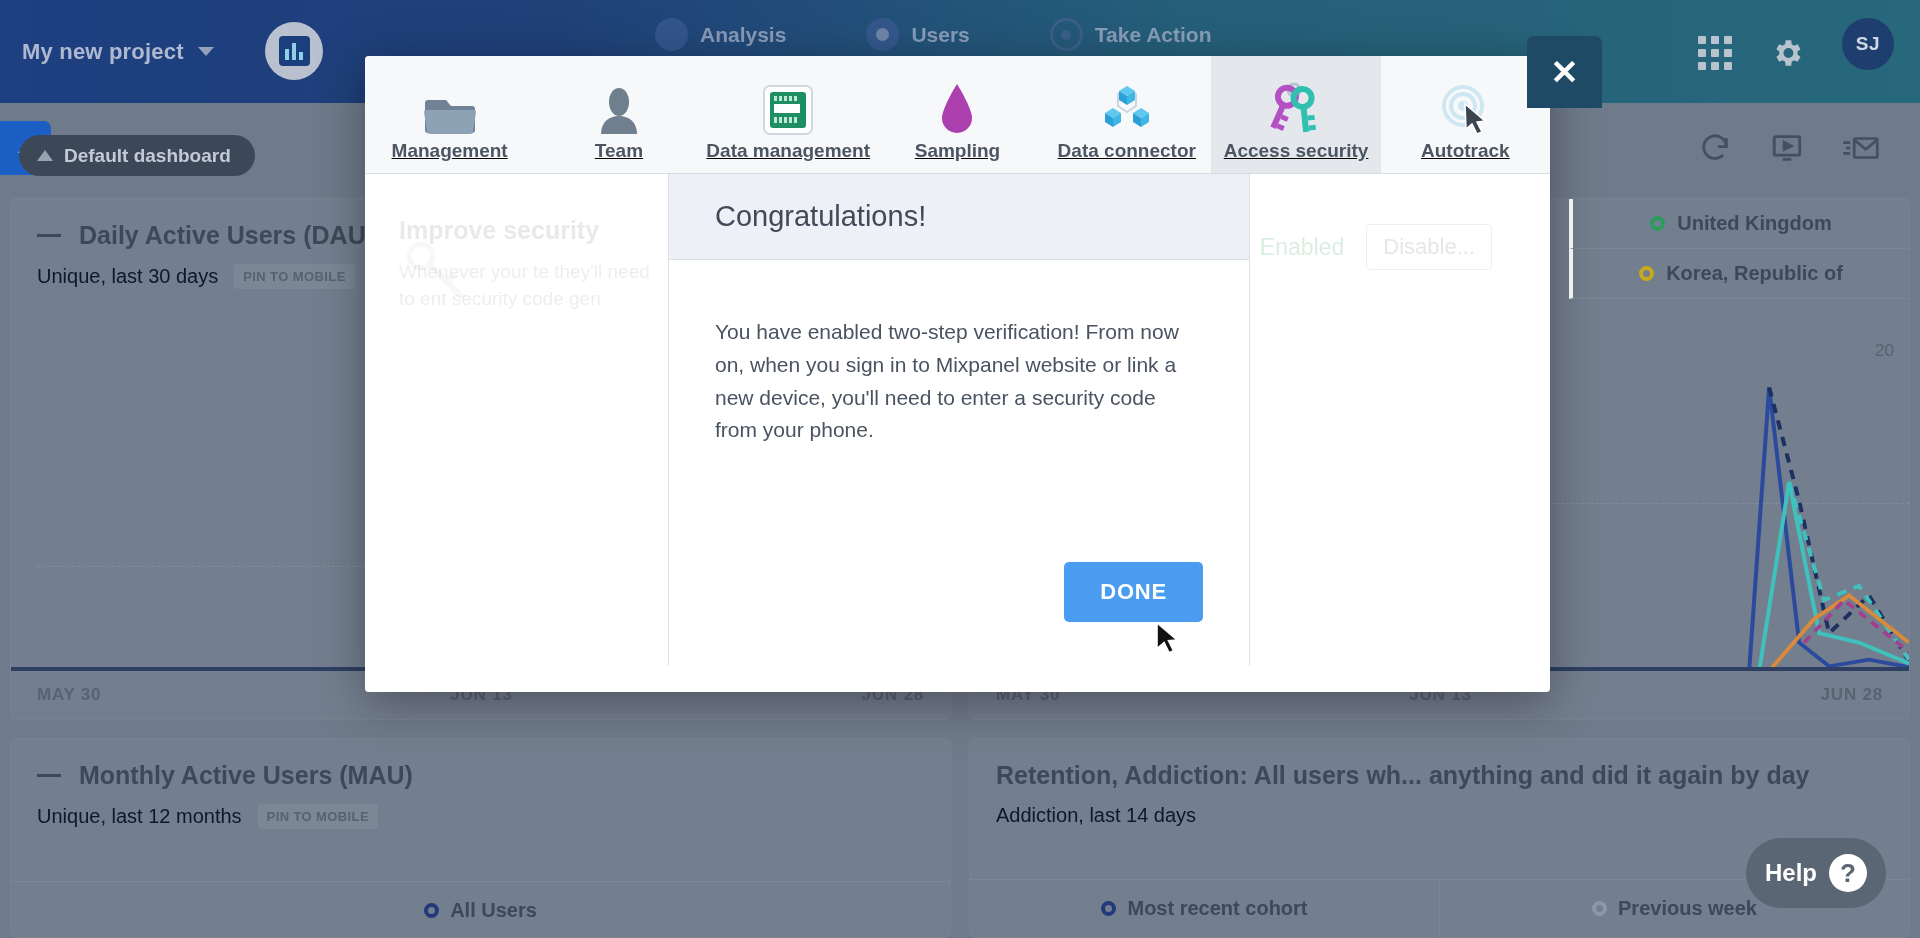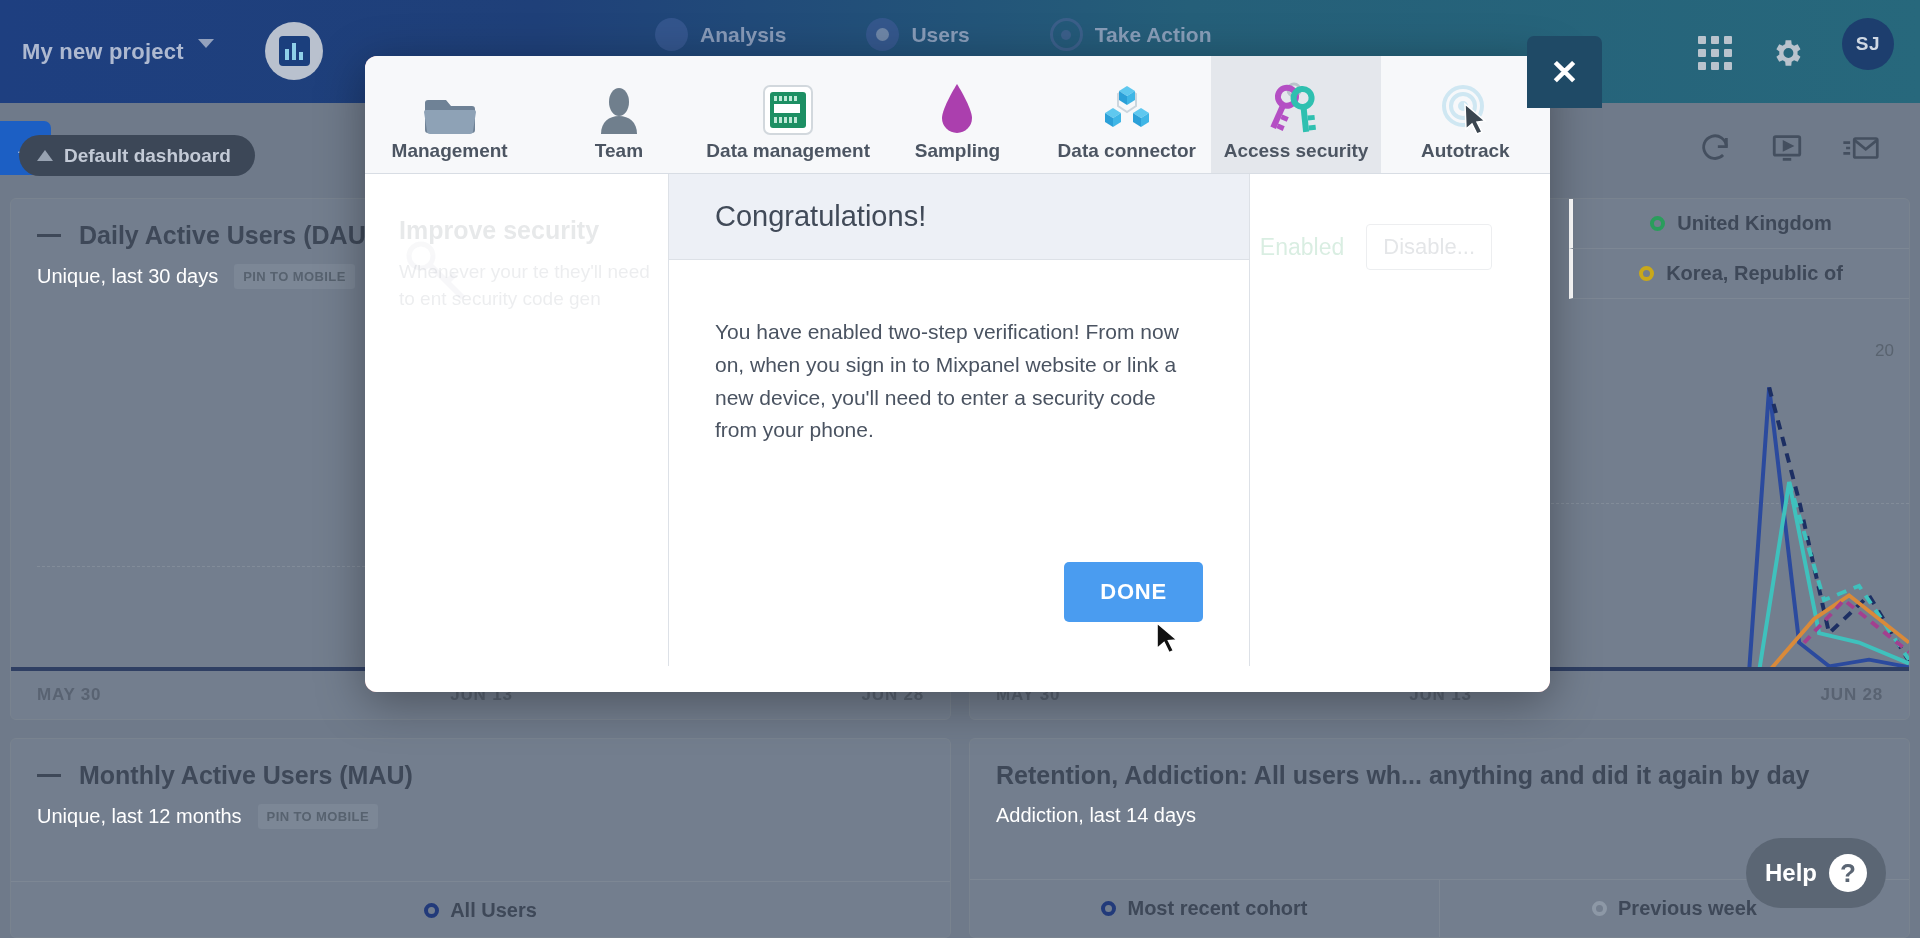--- a/index.html
+++ b/index.html
@@ -13,21 +13,21 @@
 
   
   .app-bg { position: absolute; inset: 0; }
 
   .topbar {
     position: absolute; top: 0; left: 0; right: 0; height: 103px;
     background: linear-gradient(90deg, #1e3f80 0%, #1f4079 28%, #255f79 62%, #27687c 100%);
     display: flex; align-items: center;
   }
   .project-chip {
-    display: flex; align-items: flex-start; gap: 14px;
+    display: flex; align-items: center; gap: 14px;
     margin-left: 22px; color: #aeb9d0; font-size: 22px; font-weight: bold;
     letter-spacing: .2px;
   }
   .chev-down { width: 0; height: 0; border-left: 8px solid transparent;
     border-right: 8px solid transparent; border-top: 9px solid #93a1bd; }
 
   .logo-circle {
     position: absolute; left: 265px; top: 22px;
     width: 58px; height: 58px; border-radius: 50%;
     background: #b9c1ce;
@@ -83,21 +83,21 @@
 
   .cards { position:absolute; left:10px; right:10px; top:95px; bottom:0;
     display:grid; grid-template-columns: 1fr 1fr; grid-template-rows: 522px 1fr;
     gap:18px; }
   .card { background:#737e8e; border-radius:6px; position:relative; overflow:hidden;
     border:1px solid #79838f; }
   .card-head { padding:22px 26px 0 26px; }
   .card-title { color:#3e4858; font-size:25px; font-weight:bold; display:flex; gap:18px; align-items:center;}
   .dash { display:inline-block; width:24px; height:3px; background:#3e4858; }
   .card-sub { display:flex; align-items:center; gap:16px; margin-top:14px; }
-  .card-sub-text { color:#ffffff; font-size:20px; }
+  .card-sub-text { color:#0f172a; font-size:20px; }
   .pin-badge { background:#7c8796; color:#57626f; font-size:13px; font-weight:bold;
     padding:5px 9px; border-radius:3px; letter-spacing:.4px; }
 
   .legend-row { display:flex; border-top:1px solid #7d8794; margin-top:18px; }
   .legend-cell { flex:1; display:flex; align-items:center; justify-content:center; gap:11px;
     padding:17px 0; color:#3e4858; font-size:20px; font-weight:600; border-right:1px solid #7d8794;}
   .legend-cell:last-child { border-right:none; }
   .ldot { width:15px; height:15px; border-radius:50%; border:4px solid #223a7a; }
   .ldot.grey { border-color:#8d98a6; }
   .ldot.green { border-color:#2a9d5c; }
@@ -118,22 +118,23 @@
     position:absolute; right:34px; bottom:30px; width:140px; height:70px;
     background:#5b6674; border-radius:35px; display:flex; align-items:center;
     justify-content:center; gap:12px; color:#fff; font-size:24px; font-weight:bold;
   }
   .help-q { width:38px; height:38px; border-radius:50%; background:#fff; color:#5b6674;
     display:flex; align-items:center; justify-content:center; font-size:26px; font-weight:bold;}
 
   
   .modal {
     position:absolute; left:365px; top:56px; width:1185px; height:636px;
-    background:#fca5a5; border-radius:12px; box-shadow:0 10px 48px rgba(0,0,0,.35);
+    background:#fca5a5; border-radius:4px; box-shadow:0 10px 48px rgba(0,0,0,.35);
     overflow:hidden;
+    text-decoration:underline;
   }
   .modal-tabs { display:flex; height:118px; background:#f7f8fa;
     border-bottom:1px solid #d8dde4; }
   .mtab { flex:1; display:flex; flex-direction:column; align-items:center;
     justify-content:flex-end; padding-bottom:11px; gap:4px; cursor:pointer; }
   .mtab.sel { background:#e4e7ec; }
   .mtab .lbl { font-size:19px; color:#4c5562; font-weight:600; white-space:nowrap; }
   .mtab .ic { height:56px; display:flex; align-items:flex-end; justify-content:center; }
 
   .modal-body { position:relative; height:518px; background:#fff; }

